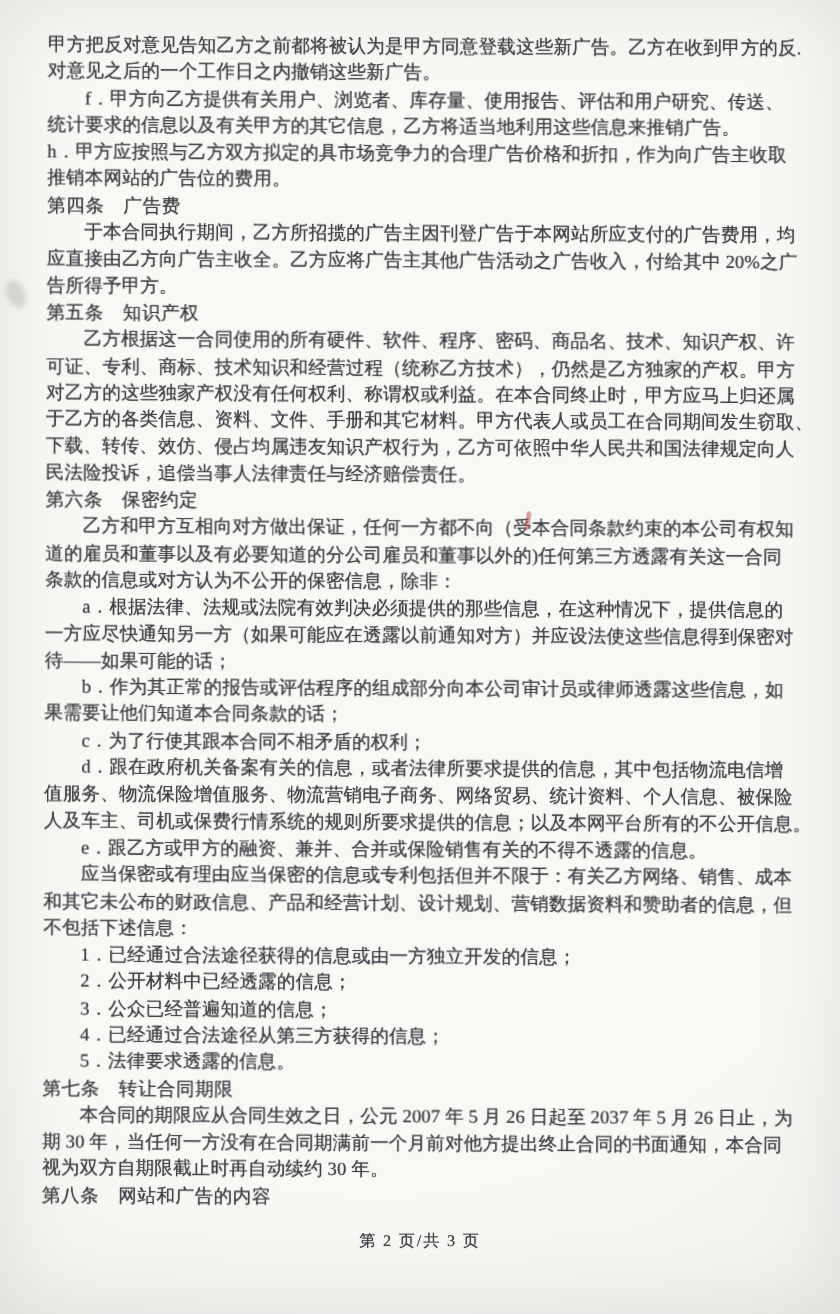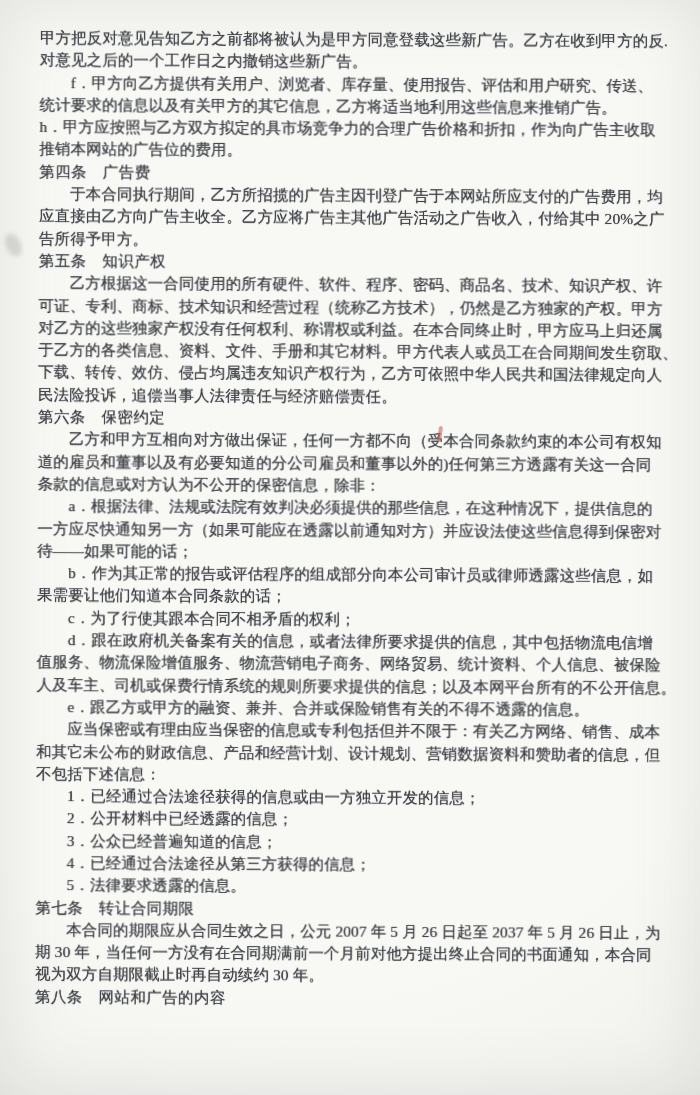--- a/index.html
+++ b/index.html
@@ -122,17 +122,18 @@
       <div class="line indent">3．公众已经普遍知道的信息；</div>
       <div class="line indent">4．已经通过合法途径从第三方获得的信息；</div>
       <div class="line indent">5．法律要求透露的信息。</div>
       <div class="line heading">第七条　转让合同期限</div>
       <div class="line indent">本合同的期限应从合同生效之日，公元 2007 年 5 月 26 日起至 2037 年 5 月 26 日止，为</div>
       <div class="line">期 30 年，当任何一方没有在合同期满前一个月前对他方提出终止合同的书面通知，本合同</div>
       <div class="line">视为双方自期限截止时再自动续约 30 年。</div>
       <div class="line heading">第八条　网站和广告的内容</div>
     </div>
 
+  <div class="footer">第 2 页/共 3 页</div>
 
   <div class="artifact-red"></div>
 
   <div class="artifact-smudge"></div>
 </div>
 
 </body></html>

